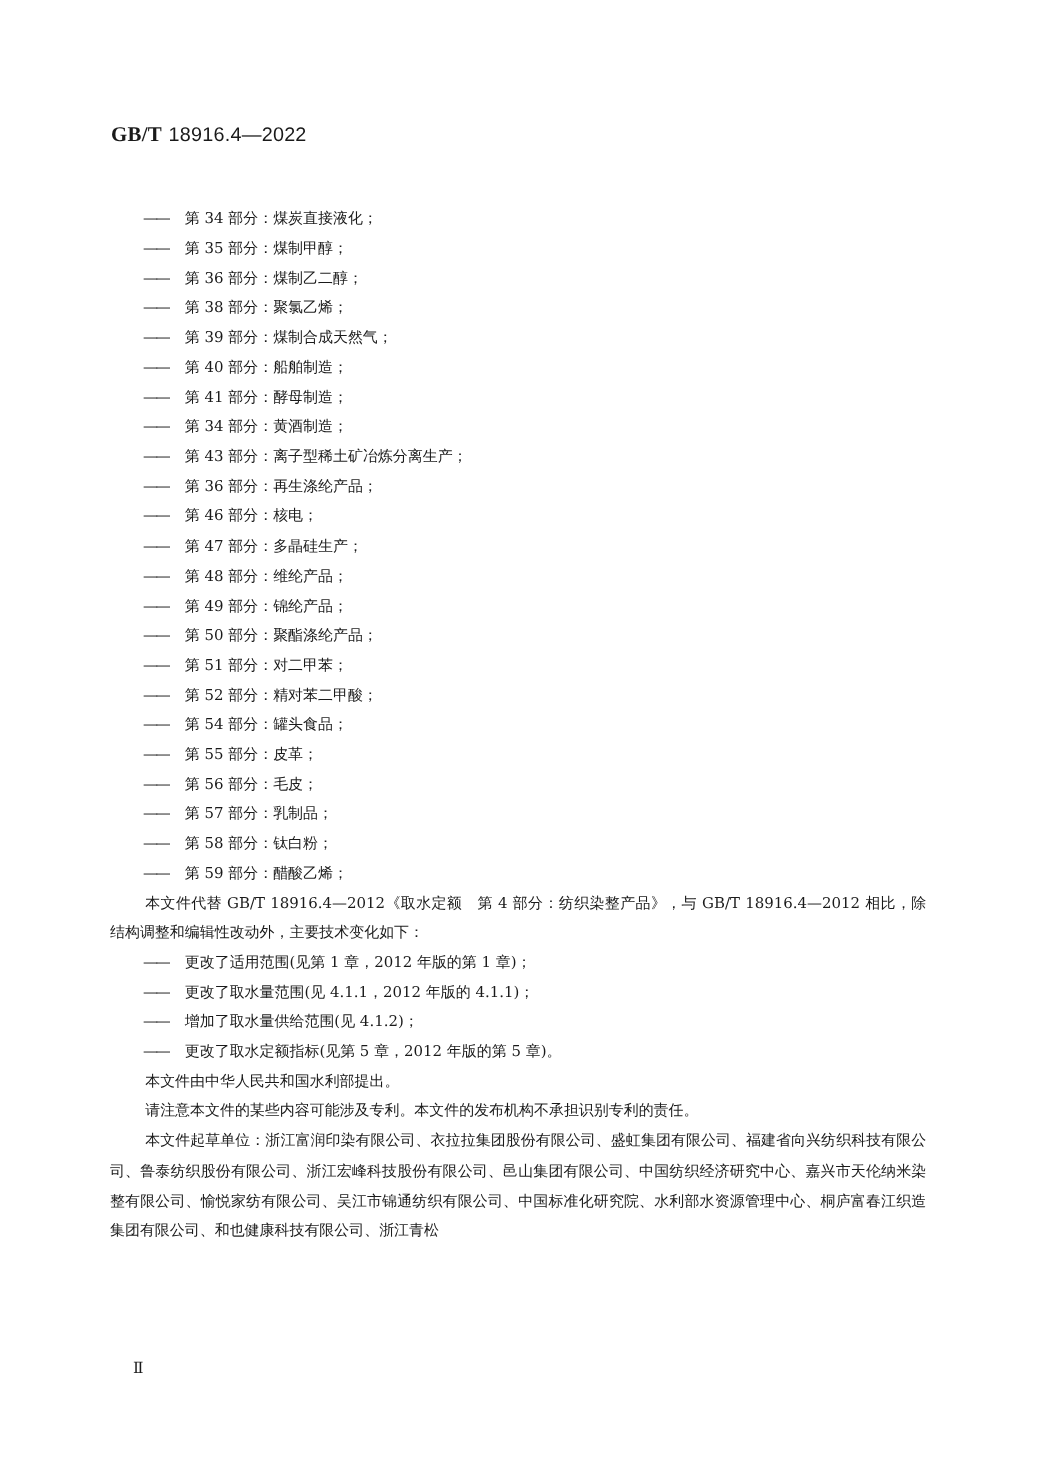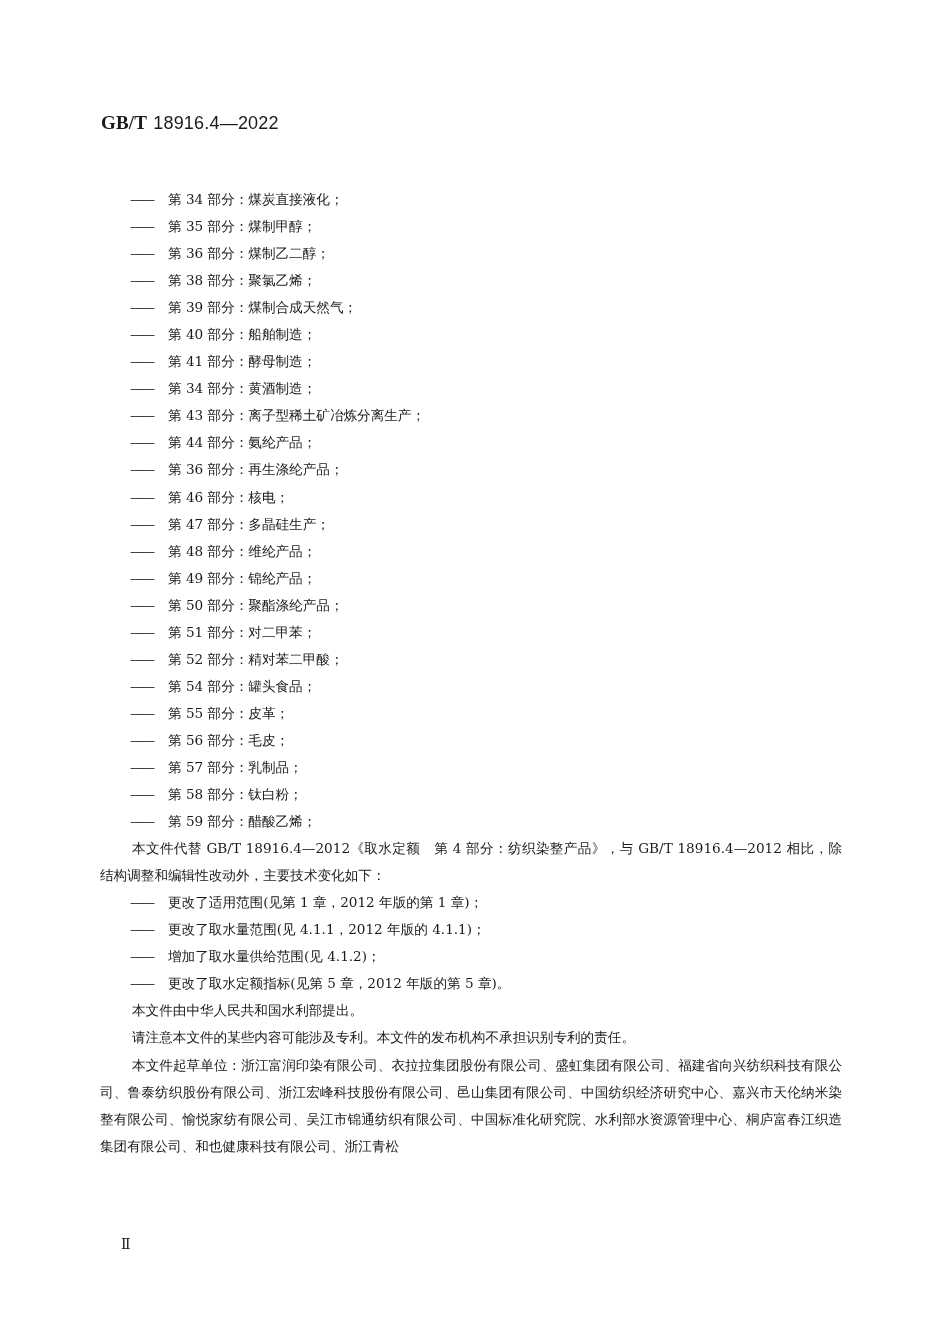--- a/index.html
+++ b/index.html
@@ -25,21 +25,20 @@
   <div id="parts-list">
       <div class="dash-item"><span class="dash">——</span><span>第 34 部分：煤炭直接液化；</span></div>
       <div class="dash-item"><span class="dash">——</span><span>第 35 部分：煤制甲醇；</span></div>
       <div class="dash-item"><span class="dash">——</span><span>第 36 部分：煤制乙二醇；</span></div>
       <div class="dash-item"><span class="dash">——</span><span>第 38 部分：聚氯乙烯；</span></div>
       <div class="dash-item"><span class="dash">——</span><span>第 39 部分：煤制合成天然气；</span></div>
       <div class="dash-item"><span class="dash">——</span><span>第 40 部分：船舶制造；</span></div>
       <div class="dash-item"><span class="dash">——</span><span>第 41 部分：酵母制造；</span></div>
       <div class="dash-item"><span class="dash">——</span><span>第 34 部分：黄酒制造；</span></div>
       <div class="dash-item"><span class="dash">——</span><span>第 43 部分：离子型稀土矿冶炼分离生产；</span></div>
-      <div class="dash-item"><span class="dash">——</span><span>第 44 部分：氨纶产品；</span></div>
       <div class="dash-item"><span class="dash">——</span><span>第 36 部分：再生涤纶产品；</span></div>
       <div class="dash-item"><span class="dash">——</span><span>第 46 部分：核电；</span></div>
       <div class="dash-item"><span class="dash">——</span><span>第 47 部分：多晶硅生产；</span></div>
       <div class="dash-item"><span class="dash">——</span><span>第 48 部分：维纶产品；</span></div>
       <div class="dash-item"><span class="dash">——</span><span>第 49 部分：锦纶产品；</span></div>
       <div class="dash-item"><span class="dash">——</span><span>第 50 部分：聚酯涤纶产品；</span></div>
       <div class="dash-item"><span class="dash">——</span><span>第 51 部分：对二甲苯；</span></div>
       <div class="dash-item"><span class="dash">——</span><span>第 52 部分：精对苯二甲酸；</span></div>
       <div class="dash-item"><span class="dash">——</span><span>第 54 部分：罐头食品；</span></div>
       <div class="dash-item"><span class="dash">——</span><span>第 55 部分：皮革；</span></div>

